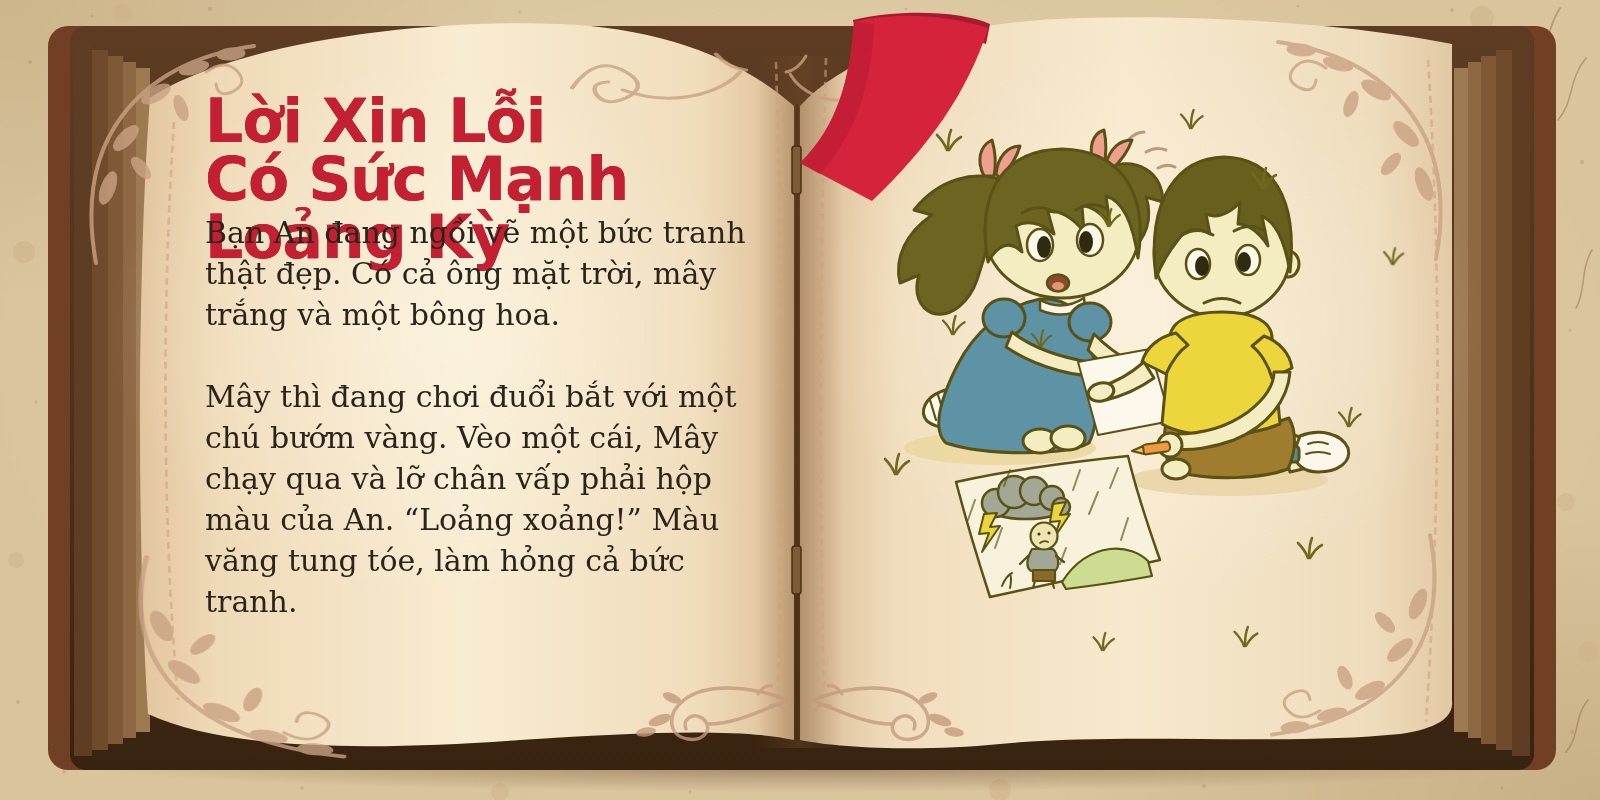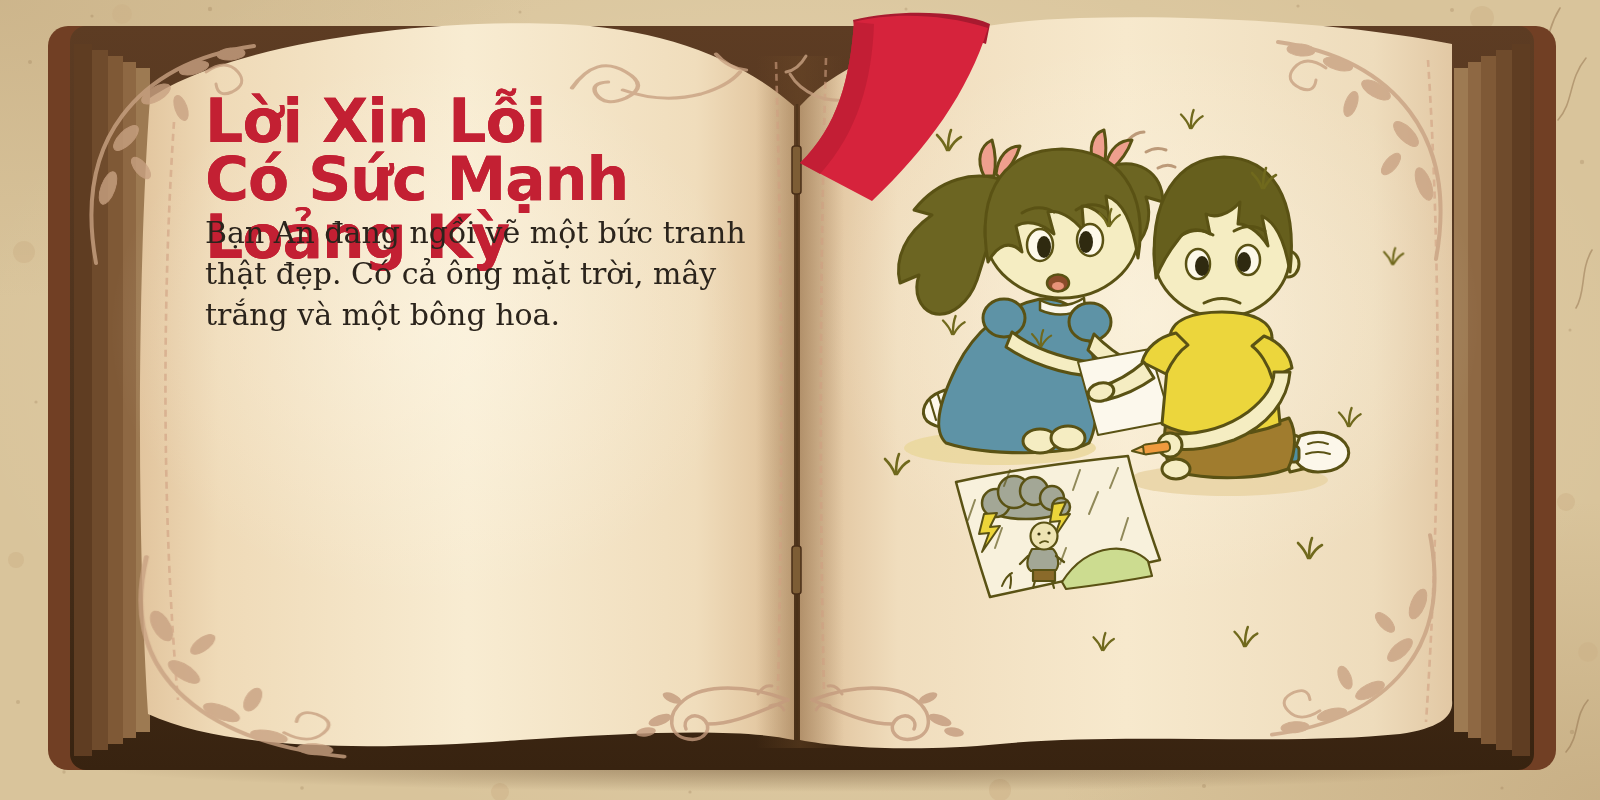--- a/index.html
+++ b/index.html
@@ -347,13 +347,14 @@
     <path d="M854,22 C850,78 838,126 800,163 L820,174 C858,132 872,80 874,24 Z" fill="#c01d34" opacity=".85"></path>
   </g>
 </svg>
 
 <div class="txt" id="title-block">
   <div class="title-line">Lời Xin Lỗi</div>
   <div class="title-line">Có Sức Mạnh Loảng Kỳ</div>
 </div>
 <div class="txt" id="body-block">
   <p>Bạn An đang ngồi vẽ một bức tranh thật đẹp. Có cả ông mặt trời, mây trắng và một bông hoa.</p>
+  <p>Mây thì đang chơi đuổi bắt với một chú bướm vàng. Vèo một cái, Mây chạy qua và lỡ chân vấp phải hộp màu của An. “Loảng xoảng!” Màu văng tung tóe, làm hỏng cả bức tranh.</p>
 </div>
 
 </body></html>

